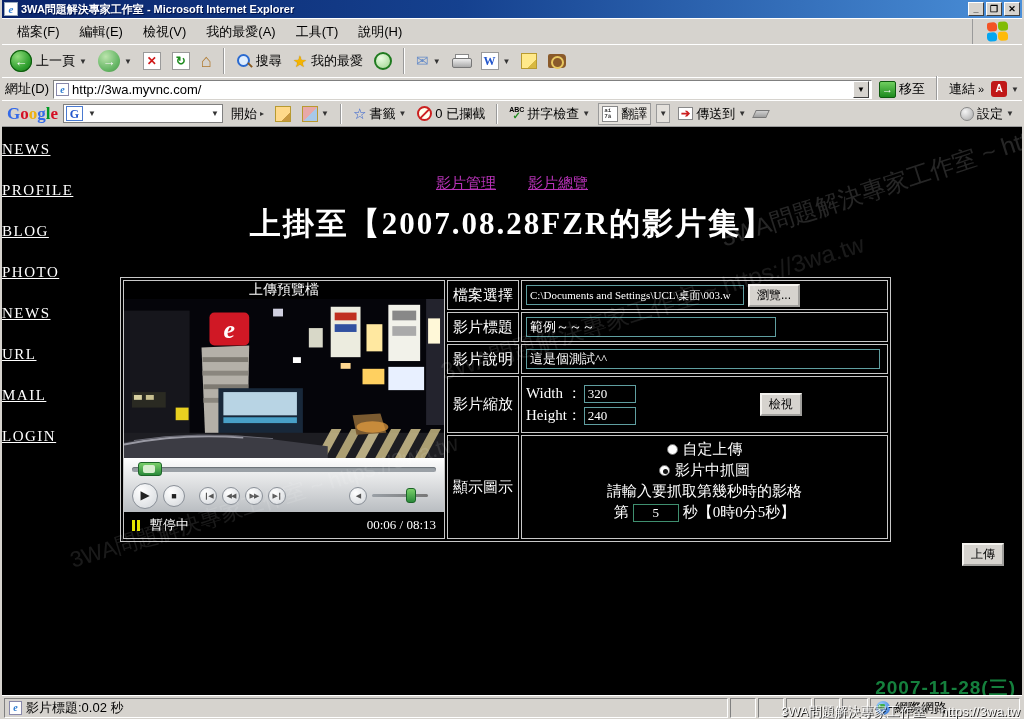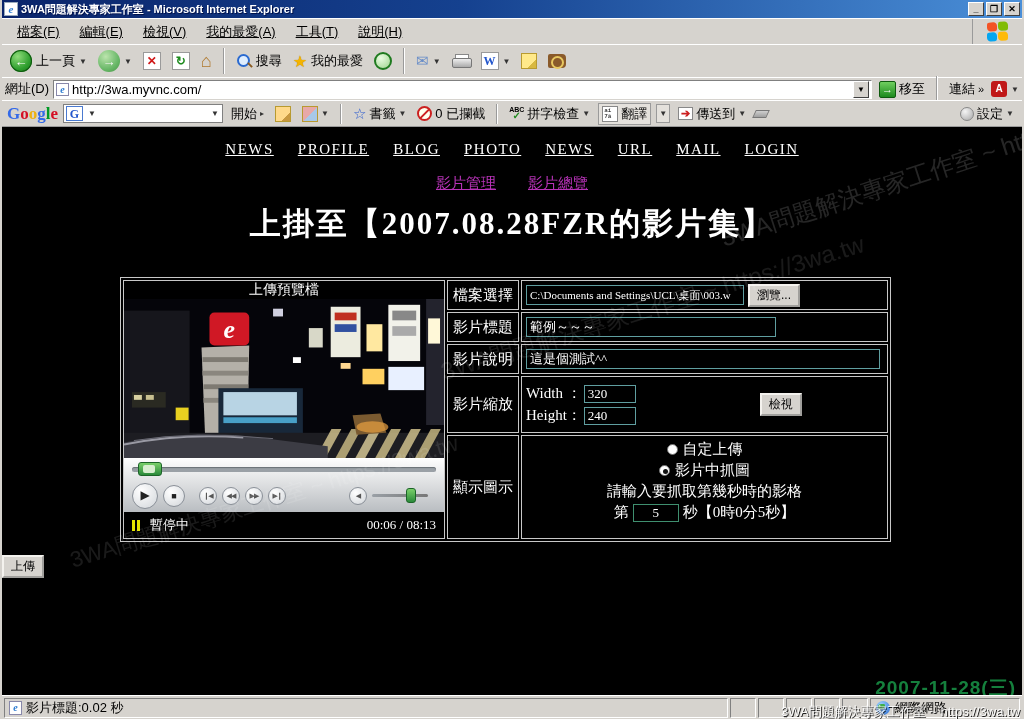--- a/index.html
+++ b/index.html
@@ -14,21 +14,21 @@
   .titlebar .ie-ico { width:14px; height:14px; background:#fff; border:1px solid #9ab;
     font:italic bold 11px/12px "Liberation Serif",serif; color:#2a7ad0; text-align:center; margin-right:3px; }
   .titlebar .ttl { color:#fff; font-size:11px; font-weight:bold; flex:1; white-space:nowrap; overflow:hidden;
     text-shadow:1px 1px 0 #00114a; }
   .winbtn { width:16px; height:14px; background:#d6d3ce; border:1px solid;
     border-color:#fff #404040 #404040 #fff; font:bold 9px/12px "Liberation Sans",sans-serif;
     text-align:center; margin-left:2px; color:#000; }
 
   
   .menubar { height:26px; background:#d6d3ce; border-top:1px solid #fff; display:flex; align-items:stretch; flex:0 0 auto; }
-  .menubar .items { display:flex; align-items:center; flex:1; padding-left:6px; gap:2px;text-decoration:underline; }
+  .menubar .items { display:flex; align-items:center; flex:1; padding-left:6px; gap:2px; }
   .menuitem { font-size:13px; color:#000; padding:3px 9px; }
   .throbber { width:50px; border-left:1px solid #9a9a9a; display:flex; align-items:center; justify-content:center; background:#d6d3ce; }
   .flag { width:22px; height:20px; display:grid; grid-template-columns:10px 10px; grid-template-rows:9px 9px; gap:1px; transform:skewY(-4deg); }
   .flag i { display:block; border-radius:2px 4px 2px 4px; }
   .f1{background:#f35325}.f2{background:#81bc06}.f3{background:#05a6f0}.f4{background:#ffba08}
 
   .toolbar { height:33px; background:#d6d3ce; border-top:1px solid #fff; display:flex; align-items:center; padding:0 4px; gap:3px; flex:0 0 auto; }
   .tsep { width:2px; height:26px; border-left:1px solid #9a9a9a; border-right:1px solid #fff; margin:0 4px; }
   .tbtn { display:flex; align-items:center; gap:4px; padding:2px 4px; font-size:13px; color:#000; }
   .circ { width:22px; height:22px; border-radius:50%; display:flex; align-items:center; justify-content:center;
@@ -77,21 +77,21 @@
   .abc .c { color:#1d8a1d; font-size:10px; font-weight:bold; margin-top:-2px; }
   .transico { width:16px; height:16px; background:#fff; border:1px solid #888; font:6px/6px "Liberation Mono",monospace; padding:1px; }
   .sendico { width:15px; height:13px; background:#fff; border:1px solid #888; color:#cc2020; font-weight:bold; font-size:11px; line-height:11px; text-align:center; }
   .eraser { width:14px; height:8px; background:linear-gradient(#cfcfcf,#9f9f9f); transform:skewX(-25deg); border:1px solid #777; }
   .setico { width:14px; height:14px; border-radius:50%; background:radial-gradient(circle at 35% 30%,#f4f4f4,#a8a8a8); border:1px solid #888; }
   .gspacer { flex:1; }
 
   
   .page { flex:1; background:#000; position:relative; overflow:hidden;
     font-family:"Liberation Serif",serif; color:#fff; }
-  .navrow { position:absolute; top:14px; left:0; right:0; display:flex; justify-content:center; gap:24px; }
+  .navrow { position:absolute; top:14px; left:0; right:0; display:flex; justify-content:center; gap:24px;flex-direction:column; }
   .navrow a { color:#fff; font-size:15px; letter-spacing:1.5px; text-decoration:underline; }
   .subnav { position:absolute; top:47px; left:0; right:0; display:flex; justify-content:center; gap:32px; }
   .subnav a { color:#b833b8; font-size:15px; text-decoration:underline; }
   .pgtitle { position:absolute; top:76px; left:0; right:0; text-align:center; font-size:31px; letter-spacing:2px; font-weight:600; }
 
   .maintable { position:absolute; left:118px; top:150px; width:771px; height:265px;
     border:1px solid #c8c8c8; padding:2px; display:flex; gap:2px; }
   .playercell { width:322px; border:1px solid #c8c8c8; display:flex; flex-direction:column; }
   .pv-header { height:18px; text-align:center; font-size:14px; color:#fff; }
   .pv-video { flex:1; position:relative; overflow:hidden; background:#000; }
@@ -131,21 +131,21 @@
   .scale-wrap { display:flex; flex-direction:column; gap:3px; font-size:15px; }
   .scale-wrap .line { display:flex; align-items:center; gap:2px; }
   .view-btn { margin-left:120px; }
   .icon-cell { flex-direction:column; align-items:center; justify-content:flex-start; padding:4px 6px; font-size:15px; gap:2px; }
   .radio-line { display:flex; align-items:center; gap:5px; }
   .radio { width:11px; height:11px; border-radius:50%; background:#fff; border:1px solid #707070; position:relative; flex:0 0 auto; }
   .radio.checked::after { content:""; position:absolute; left:3px; top:3px; width:5px; height:5px; border-radius:50%; background:#111; }
   .sec-line { display:flex; align-items:center; gap:4px; }
   .sec-input { width:46px; text-align:center; border-color:#3f8f6f; }
 
-  .upload-wrap { position:absolute; top:428px; left:0; right:18px; display:flex; justify-content:flex-start; }
+  .upload-wrap { position:absolute; top:416px; left:0; right:18px; display:flex; justify-content:flex-end; }
   .clock { position:absolute; top:548px; right:6px; font:bold 19px "Liberation Sans",sans-serif; color:#15803d;
     text-shadow:2px 2px 0 #000,-1px -1px 0 #000,1px -1px 0 #000,-1px 1px 0 #000; letter-spacing:1px; }
 
   .wm { position:absolute; color:#fff; font-family:"Liberation Sans",sans-serif; white-space:nowrap; pointer-events:none; }
   .wm1 { top:28px; right:-130px; transform:rotate(-18deg); opacity:.15; font-size:24px; }
   .wm2 { top:165px; left:430px; transform:rotate(-17deg); opacity:.10; font-size:24px; }
   .wm3 { top:360px; left:60px; transform:rotate(-17deg); opacity:.10; font-size:22px; }
   .wm4 { bottom:-2px; right:2px; opacity:.85; font-size:13px; text-shadow:1px 1px 0 #000; }
 
   

